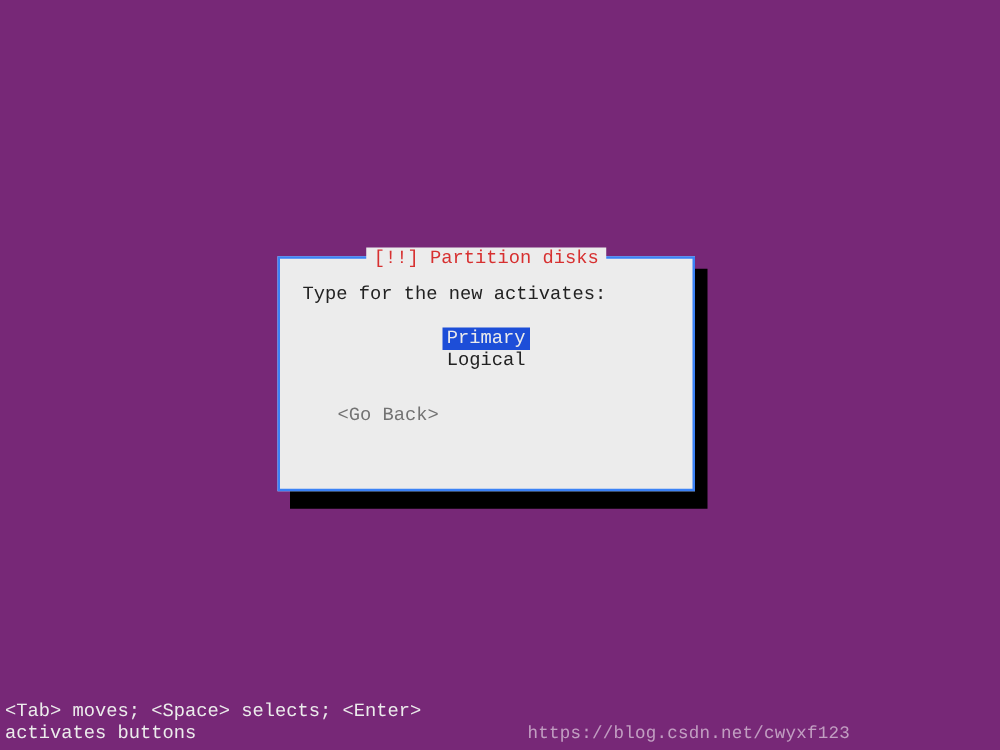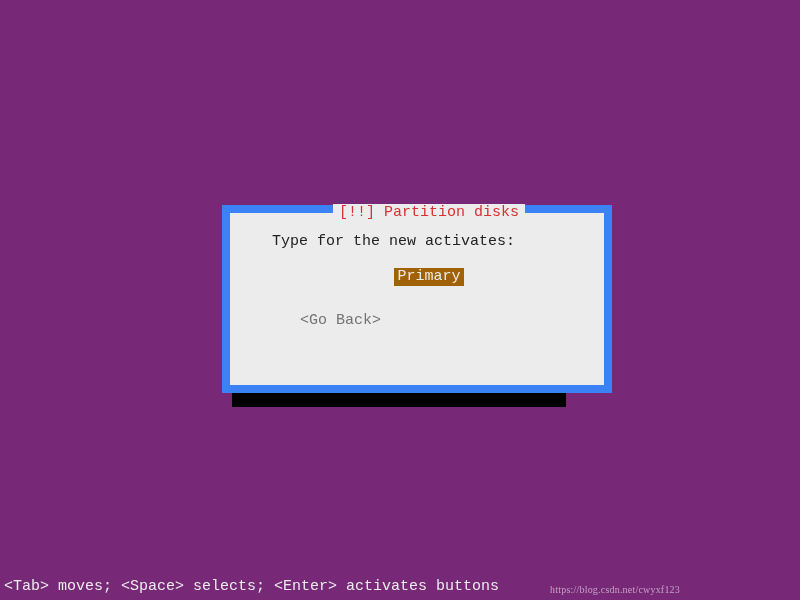--- a/index.html
+++ b/index.html
@@ -21,25 +21,24 @@
       left: 232px;
       top: 215px;
       width: 334px;
       height: 192px;
       background: #000;
     }
     .dialog {
       position: absolute;
       left: 222px;
       top: 205px;
-      width: 390px;
+      width: 334px;
       height: 188px;
       background: #ececec;
-      border: 8px solid #3b82f6;
-      padding-left: 24px;
+      border: 2px solid #3b82f6;
     }
     .dialog-title-row {
       position: relative;
       height: 8px;
     }
     .dialog-title {
       position: absolute;
       top: -9px;
       left: 50%;
       transform: translateX(-50%);
@@ -58,61 +57,64 @@
     .option-list {
       text-align: center;
       margin-bottom: 26px;
     }
     .option {
       display: inline-block;
       padding: 0 3px;
       line-height: 18px;
     }
     .option.selected {
-      background: #a16207;
+      background: #1d4ed8;
       color: #ececec;
     }
     .go-back {
       padding-left: 28px;
       color: #737373;
     }
     .statusbar {
       position: absolute;
       bottom: 0;
       left: 0;
       width: 684px;
       color: #ececec;
       font-size: 15px;
       padding: 3px 4px 5px 4px;
       display: flex;
       justify-content: space-between;
       align-items: flex-end;
     }
     .watermark {
       color: rgba(255,255,255,0.55);
-      font-family: Liberation Serif, serif;
-      font-size: 10px;
+      font-family: Liberation Mono, monospace;
+      font-size: 14px;
       letter-spacing: 0.2px;
     }
   </style>
 </head>
 <body>
 
 <div class="dialog-shadow"></div>
 
 <div class="dialog">
   <div class="dialog-title-row">
     <span class="dialog-title">[!!] Partition disks</span>
   </div>
   <div class="dialog-body">
     <div class="prompt-text">Type for the new activates:</div>
     <div class="option-list">
       <div>
         <span class="option selected">Primary</span>
       </div>
+      <div>
+        <span class="option">Logical</span>
+      </div>
     </div>
     <div class="go-back">&lt;Go Back&gt;</div>
   </div>
 </div>
 
 <div class="statusbar">
   <span>&lt;Tab&gt; moves; &lt;Space&gt; selects; &lt;Enter&gt; activates buttons</span>
   <span class="watermark">https://blog.csdn.net/cwyxf123</span>
 </div>
 

